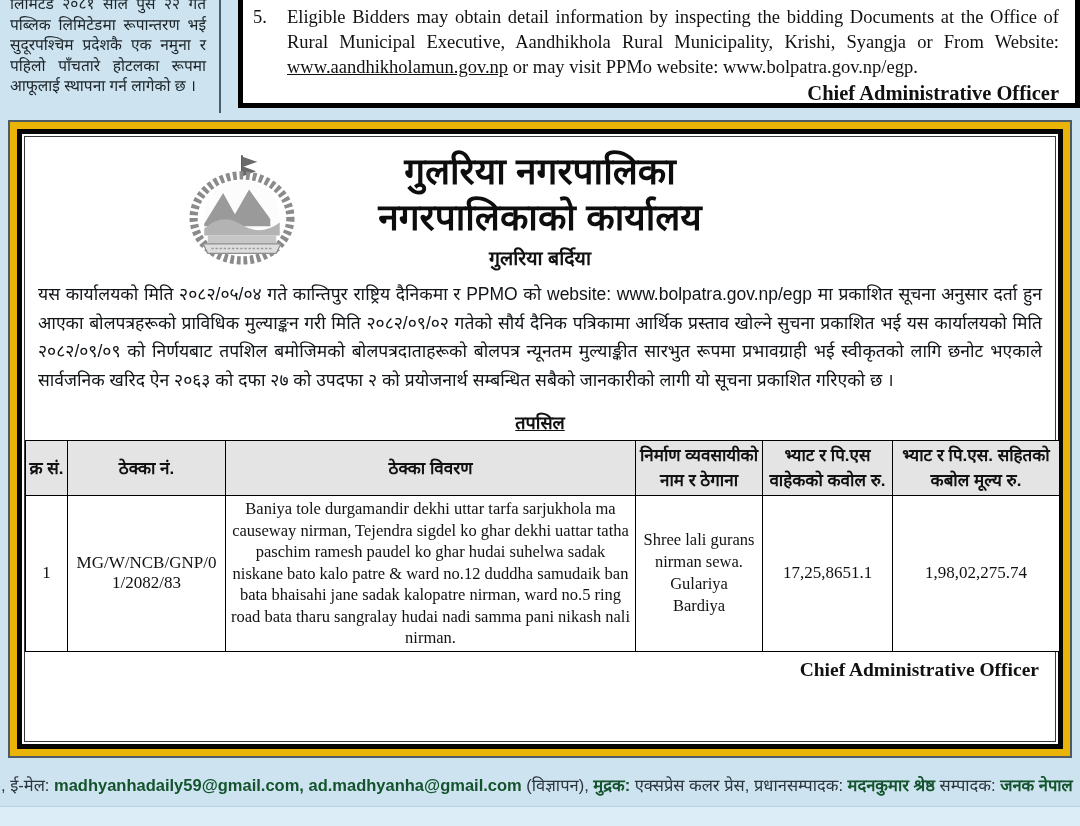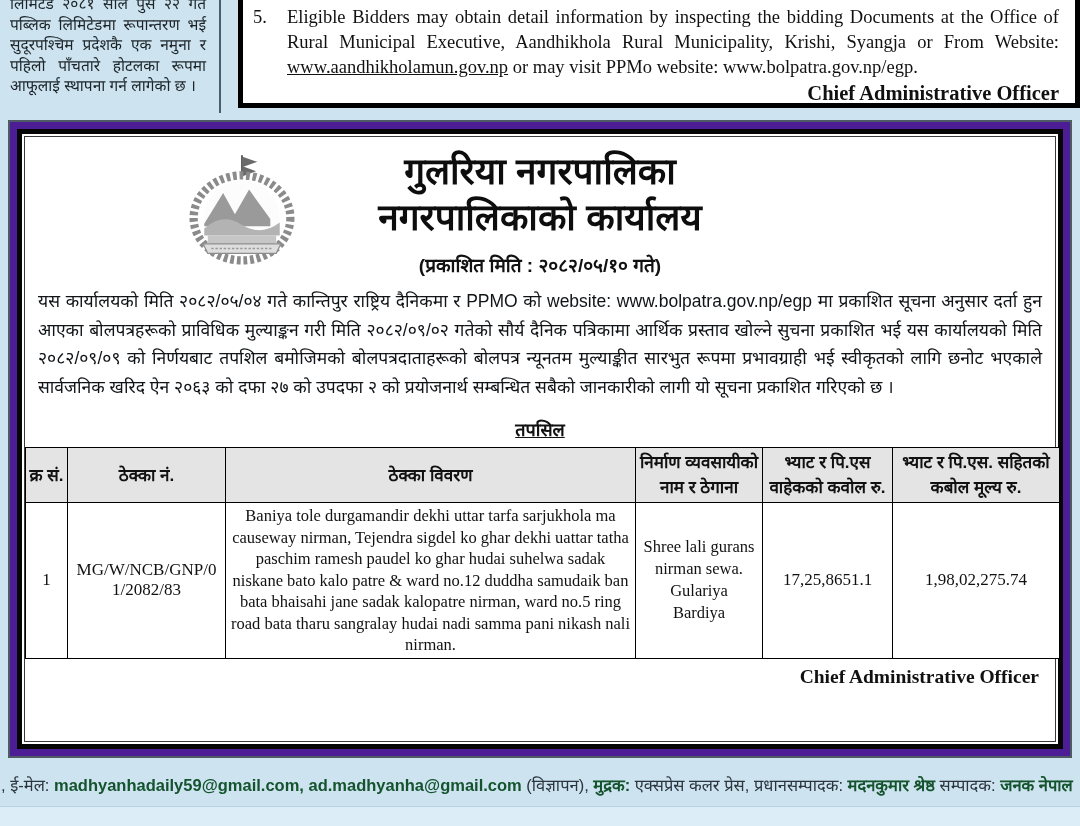--- a/index.html
+++ b/index.html
@@ -30,21 +30,21 @@
   }
   .bidders-row { display:flex; }
   .bidders-num { width:34px; flex:0 0 34px; }
   .bidders-text { flex:1; text-align:justify; }
   .bidders-link { text-decoration:underline; }
   .bidders-sign { text-align:right; font-weight:bold; font-size:20.5px; margin-top:1px; }
 
   
   .notice-outer {
     position:absolute; left:8px; top:120px; width:1064px; height:638px;
-    border:2px solid #4e5b64; background:#4c1d95; padding:7px;
+    border:2px solid #4e5b64; background:#eab308; padding:7px;
   }
   .notice-black {
     width:100%; height:100%; border:5px solid #060606; background:#fff; padding:2px;
   }
   .notice-content {
     width:100%; height:100%; border:1px solid #3a3a3a; background:#fff;
     position:relative; padding-top:12px;
   }
 
   .emblem { position:absolute; left:158px; top:16px; width:118px; height:118px; }
@@ -125,23 +125,23 @@
         <circle cx="50" cy="55" r="32" fill="#fcfcfc"></circle>
         <path d="M18,60 L34,34 L44,52 L56,31 L74,56 L74,62 L18,62 Z" fill="#9a9a9a"></path>
         <path d="M18,64 Q34,50 50,61 Q66,71 82,59 L82,70 L18,70 Z" fill="#b3b3b3"></path>
         <path d="M21,70 h58 v6 a38,18 0 0 1 -58,0 Z" fill="#c6c6c6"></path>
         <path d="M17,77 L83,77 L79,85 L21,85 Z" fill="#dedede" stroke="#8d8d8d" stroke-width="1"></path>
         <line x1="24" y1="81" x2="76" y2="81" stroke="#9a9a9a" stroke-width="1.2" stroke-dasharray="2 1.5"></line>
       </svg>
 
       <div class="title-main">गुलरिया नगरपालिका</div>
       <div class="title-main">नगरपालिकाको कार्यालय</div>
+      <div class="title-sub">गुलरिया बर्दिया</div>
 
 
-      <div class="pub-date">(प्रकाशित मिति : २०८२/०५/१० गते)</div>
 
       <div class="body-par">यस कार्यालयको मिति २०८२/०५/०४ गते कान्तिपुर राष्ट्रिय दैनिकमा र PPMO को website: www.bolpatra.gov.np/egp मा प्रकाशित सूचना अनुसार दर्ता हुन आएका बोलपत्रहरूको प्राविधिक मुल्याङ्कन गरी मिति २०८२/०९/०२ गतेको सौर्य दैनिक पत्रिकामा आर्थिक प्रस्ताव खोल्ने सुचना प्रकाशित भई यस कार्यालयको मिति २०८२/०९/०९ को निर्णयबाट तपशिल बमोजिमको बोलपत्रदाताहरूको बोलपत्र न्यूनतम मुल्याङ्कीत सारभुत रूपमा प्रभावग्राही भई स्वीकृतको लागि छनोट भएकाले सार्वजनिक खरिद ऐन २०६३ को दफा २७ को उपदफा २ को प्रयोजनार्थ सम्बन्धित सबैको जानकारीको लागी यो सूचना प्रकाशित गरिएको छ ।</div>
 
       <div class="tapasil">तपसिल</div>
 
       <table class="tender">
         <colgroup>
           <col class="col-sn">
             <col class="col-no">
             <col class="col-desc">

